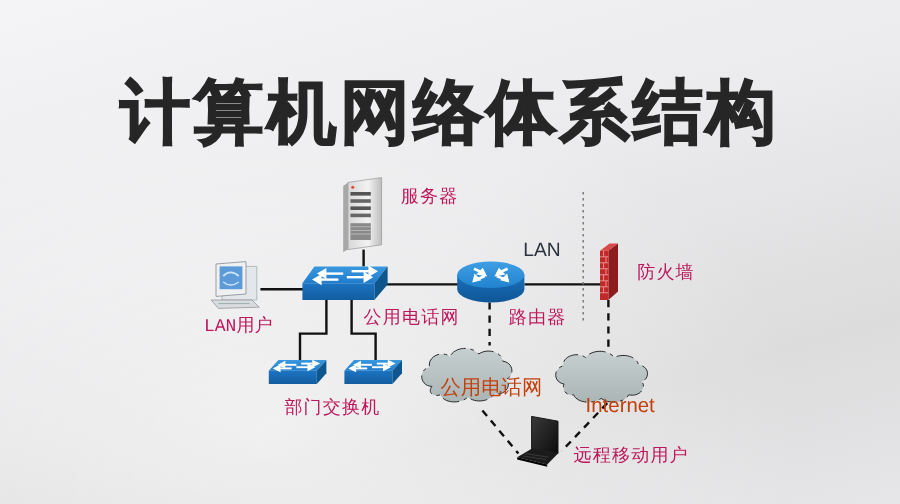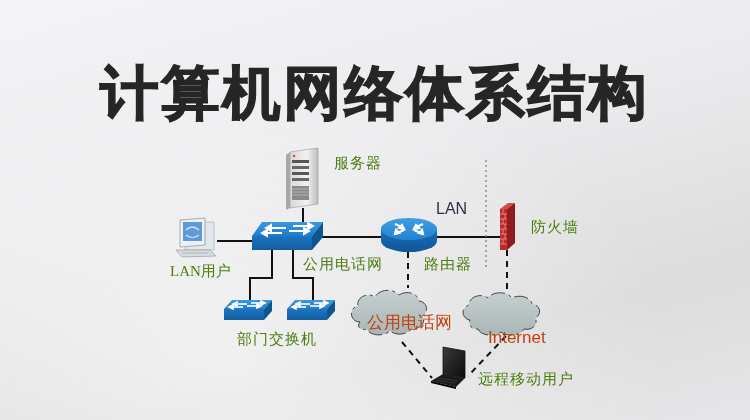--- a/index.html
+++ b/index.html
@@ -15,22 +15,22 @@
   }
   .title {
     position: absolute; left: 0; top: 58px; width: 750px; text-align: center;
     font-family: "DejaVu Sans", sans-serif;
     font-weight: bold; font-size: 58px; letter-spacing: 3px; color: #262626;
     line-height: 70px;
     -webkit-text-stroke: 1.5px #262626;
   }
   svg.diagram { position: absolute; left: 0; top: 0; }
   .lbl {
-    position: absolute; font-family: Liberation Serif, serif;
-    font-size: 15px; color: #4d7c0f; white-space: nowrap; letter-spacing: 1px;
+    position: absolute; font-family: Liberation Mono, monospace;
+    font-size: 15px; color: #be185d; white-space: nowrap; letter-spacing: 1px;
   }
   .lbl-sans {
     position: absolute; font-family: "Liberation Sans", sans-serif;
     font-size: 16px; color: #2b3340; white-space: nowrap;
   }
   .cloud-text {
     position: absolute; font-family: "Liberation Sans", "DejaVu Sans", sans-serif;
     font-size: 17px; color: #c2410c; white-space: nowrap;
   }
 </style>

